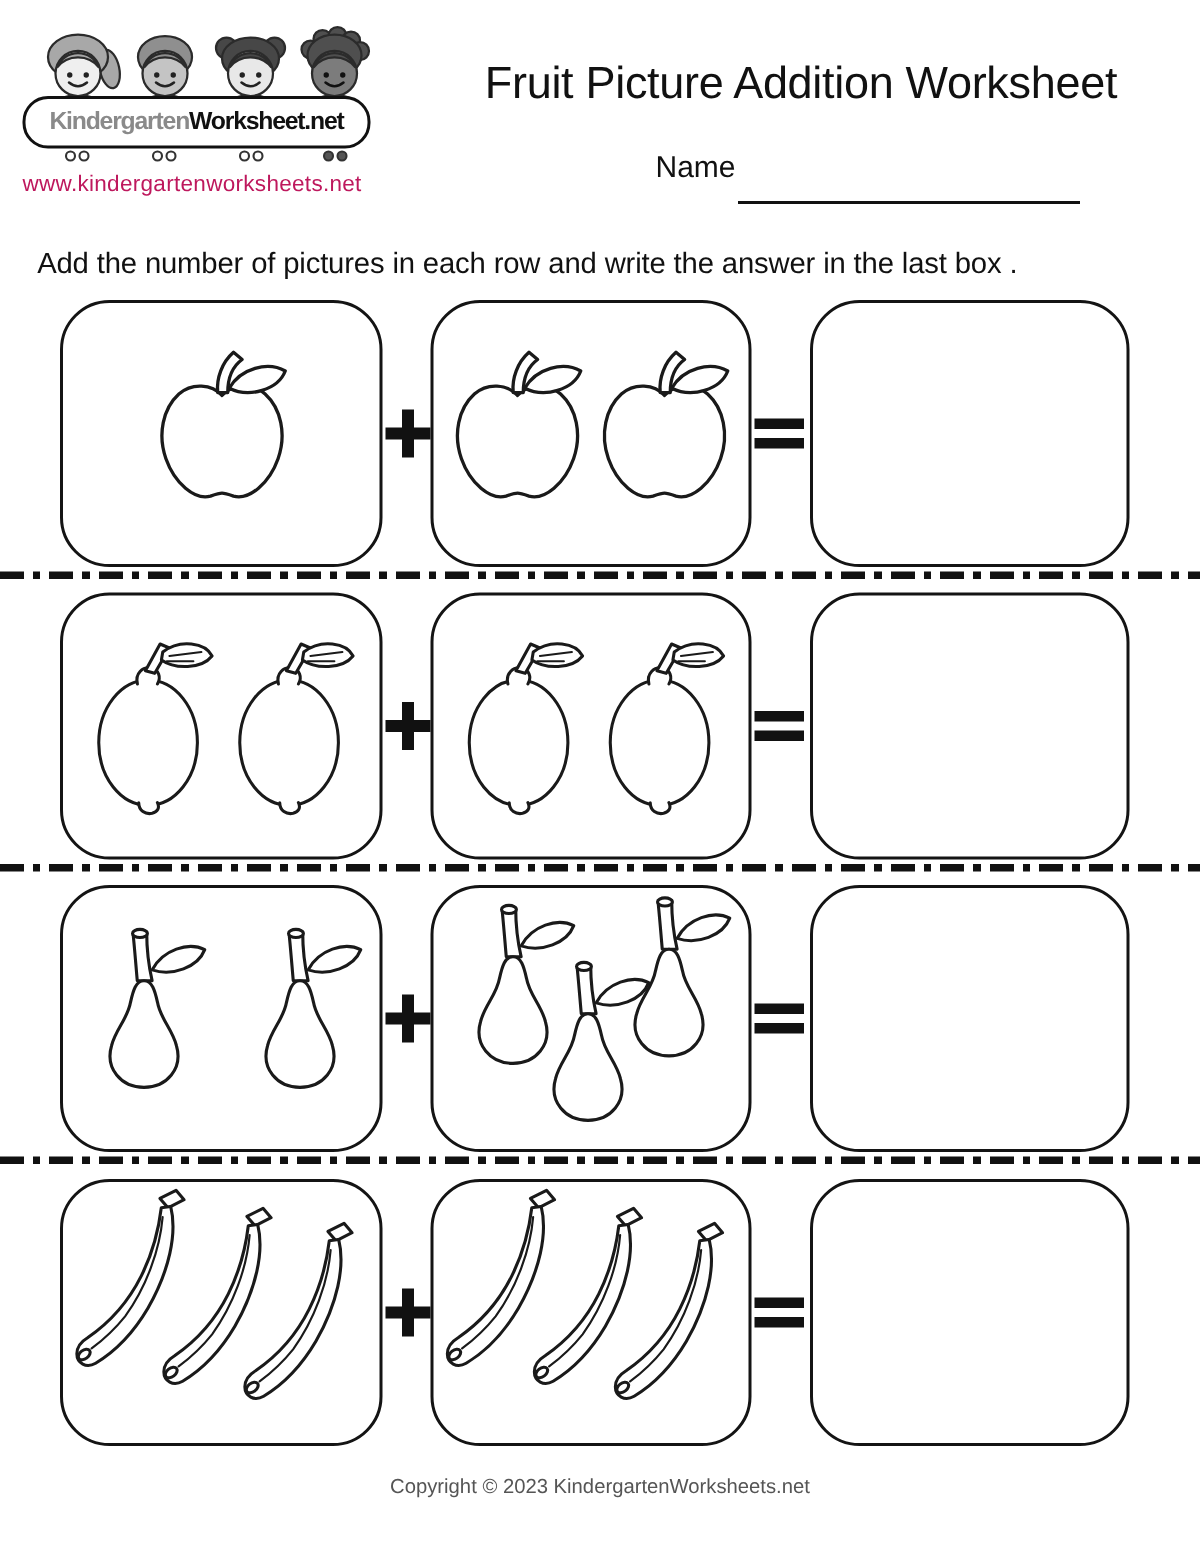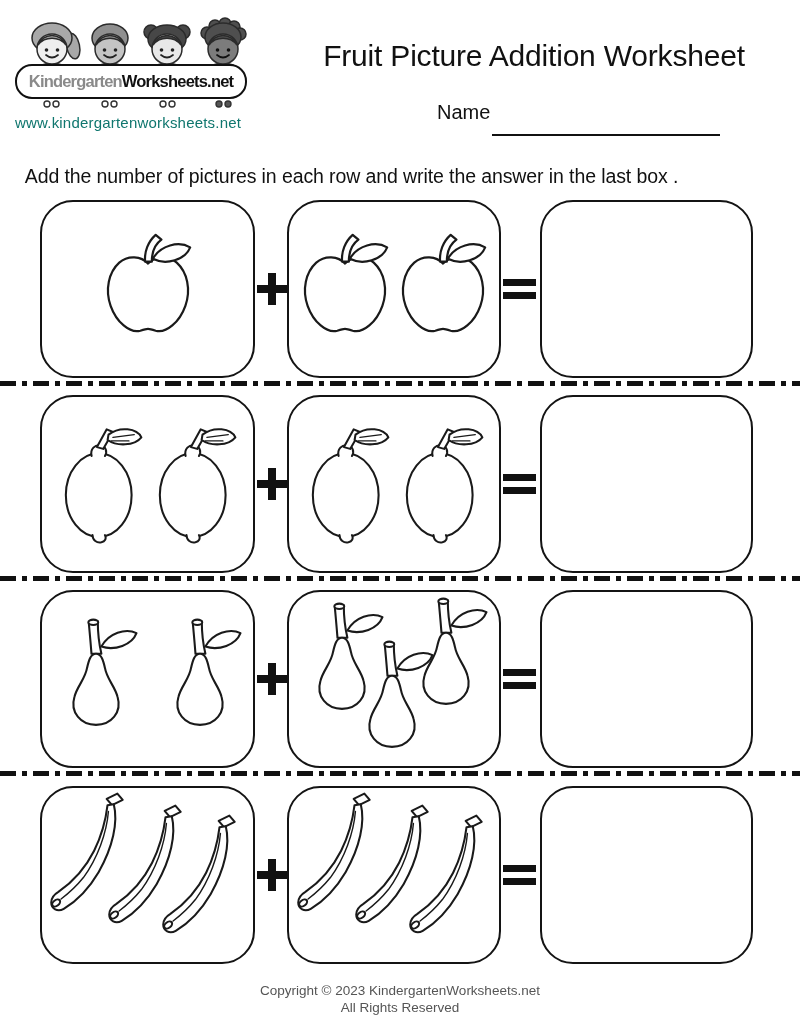--- a/index.html
+++ b/index.html
@@ -11,21 +11,21 @@
   .logo{position:absolute;left:15px;top:16px;width:232px}
   .heads{display:block;position:relative;z-index:1;margin-bottom:-6px}
   .banner{
     position:relative;z-index:2;height:31px;border:2.5px solid #111;border-radius:17px;
     background:#fff;display:flex;align-items:center;justify-content:center;
     white-space:nowrap;font-weight:bold;font-size:16.5px;letter-spacing:-0.8px;text-align:center;
   }
   .brand-gray{color:#8a8a8a}
   .brand-black{color:#111}
   .feet{display:block;margin:0 auto}
-  .www{margin-top:4px;font-size:15px;color:#0f766e;letter-spacing:0.2px}
+  .www{margin-top:4px;font-size:15px;color:#be185d;letter-spacing:0.2px}
   
   .title{position:absolute;left:252px;top:27px;width:540px;text-align:center;
     font-size:30px;letter-spacing:-0.2px;margin:12px;font-weight:normal}
   .name-row{position:absolute;left:437px;top:101px;font-size:20px;display:flex;align-items:flex-start}
   .name-line{display:inline-block;width:228px;height:33px;border-bottom:2.5px solid #111;margin-left:2px}
   .instruction{position:absolute;top:165px;left:0;width:703px;text-align:center;
     font-size:19.5px;margin:0;letter-spacing:-0.1px}
   
   .row{position:absolute;left:0;width:800px;height:178px}
   .fruit-box,.answer-box{
@@ -150,21 +150,21 @@
       <path d="M193 54 C197 45 219 45 223 54 Z" fill="#6f6f6f"></path>
       <circle cx="208" cy="33" r="15" fill="#7c7c7c"></circle>
       <path d="M194 29 A15 15 0 0 1 222 29 C215 20 201 20 194 29 Z" fill="#4f4f4f"></path>
       <circle cx="202.5" cy="34" r="1.8" fill="#111" stroke="none"></circle>
       <circle cx="213.5" cy="34" r="1.8" fill="#111" stroke="none"></circle>
       <path d="M202 39 Q208 44 214 39" fill="none" stroke="#111" stroke-width="1.7" stroke-linecap="round"></path>
     </g>
   </svg>
   <div class="banner">
     <span class="brand-gray">Kindergarten</span>
-      <span class="brand-black">Worksheets.net</span>
+      <span class="brand-black">Worksheet.net</span>
   </div>
   <svg class="feet" width="232" height="11" viewBox="0 0 232 11">
     <g stroke="#333" stroke-width="1.4" fill="#fff">
       <circle cx="32" cy="5" r="3"></circle>
         <circle cx="41" cy="5" r="3"></circle>
       <circle cx="90" cy="5" r="3"></circle>
         <circle cx="99" cy="5" r="3"></circle>
       <circle cx="148" cy="5" r="3"></circle>
         <circle cx="157" cy="5" r="3"></circle>
       <circle cx="204" cy="5" r="3" fill="#555"></circle>
@@ -294,14 +294,13 @@
         </div>
       </div>
     <div class="op equals"></div>
     <div class="answer-box"></div>
 
   </section>
 </main>
 
 <div class="footer">
   <div>Copyright © 2023 KindergartenWorksheets.net</div>
-  <div>All Rights Reserved</div>
 </div>
 
 </body></html>

